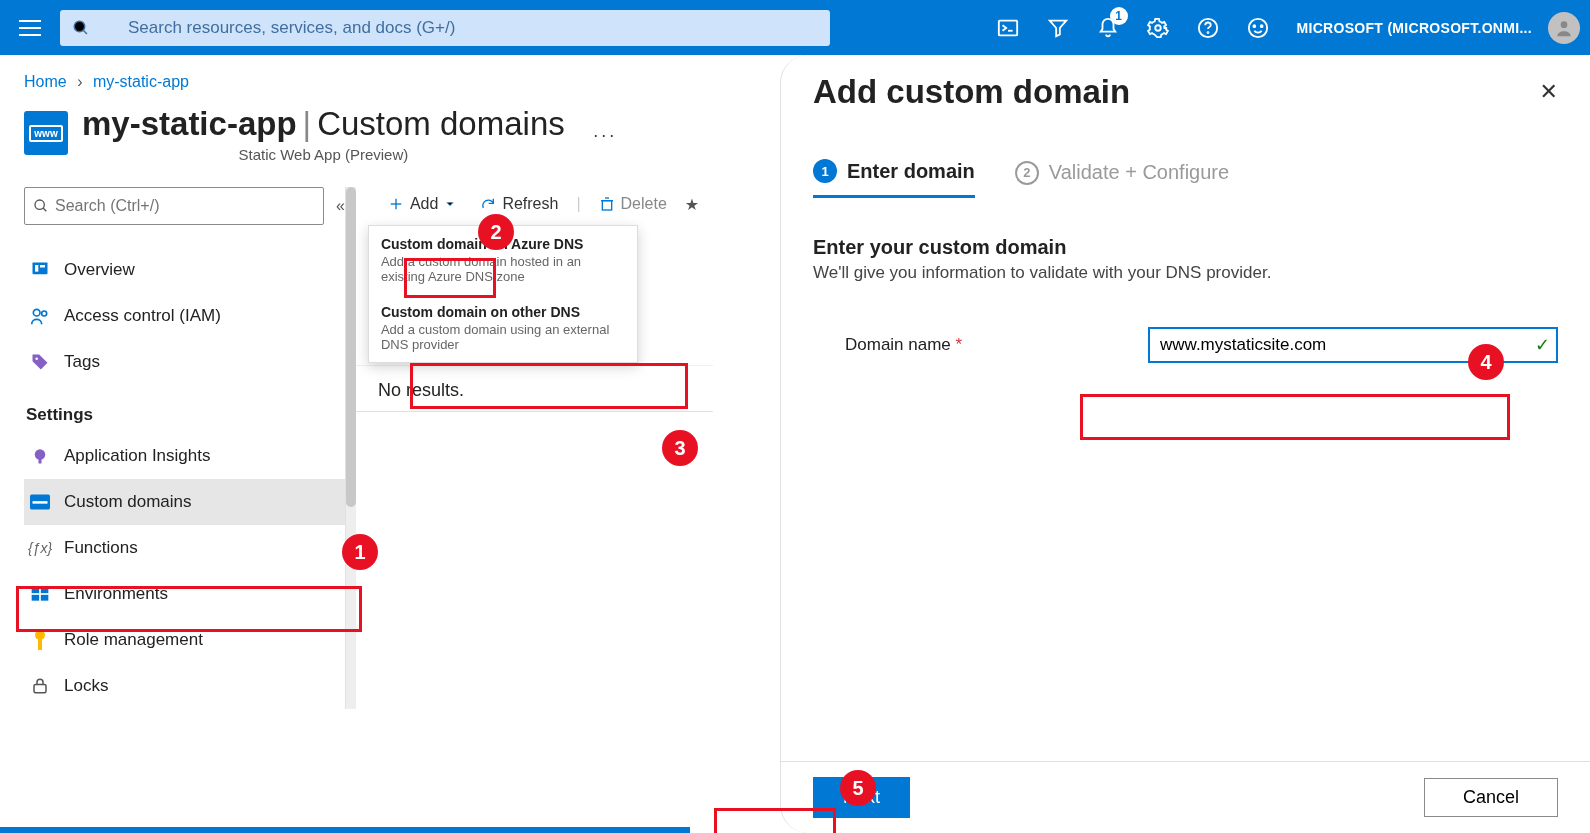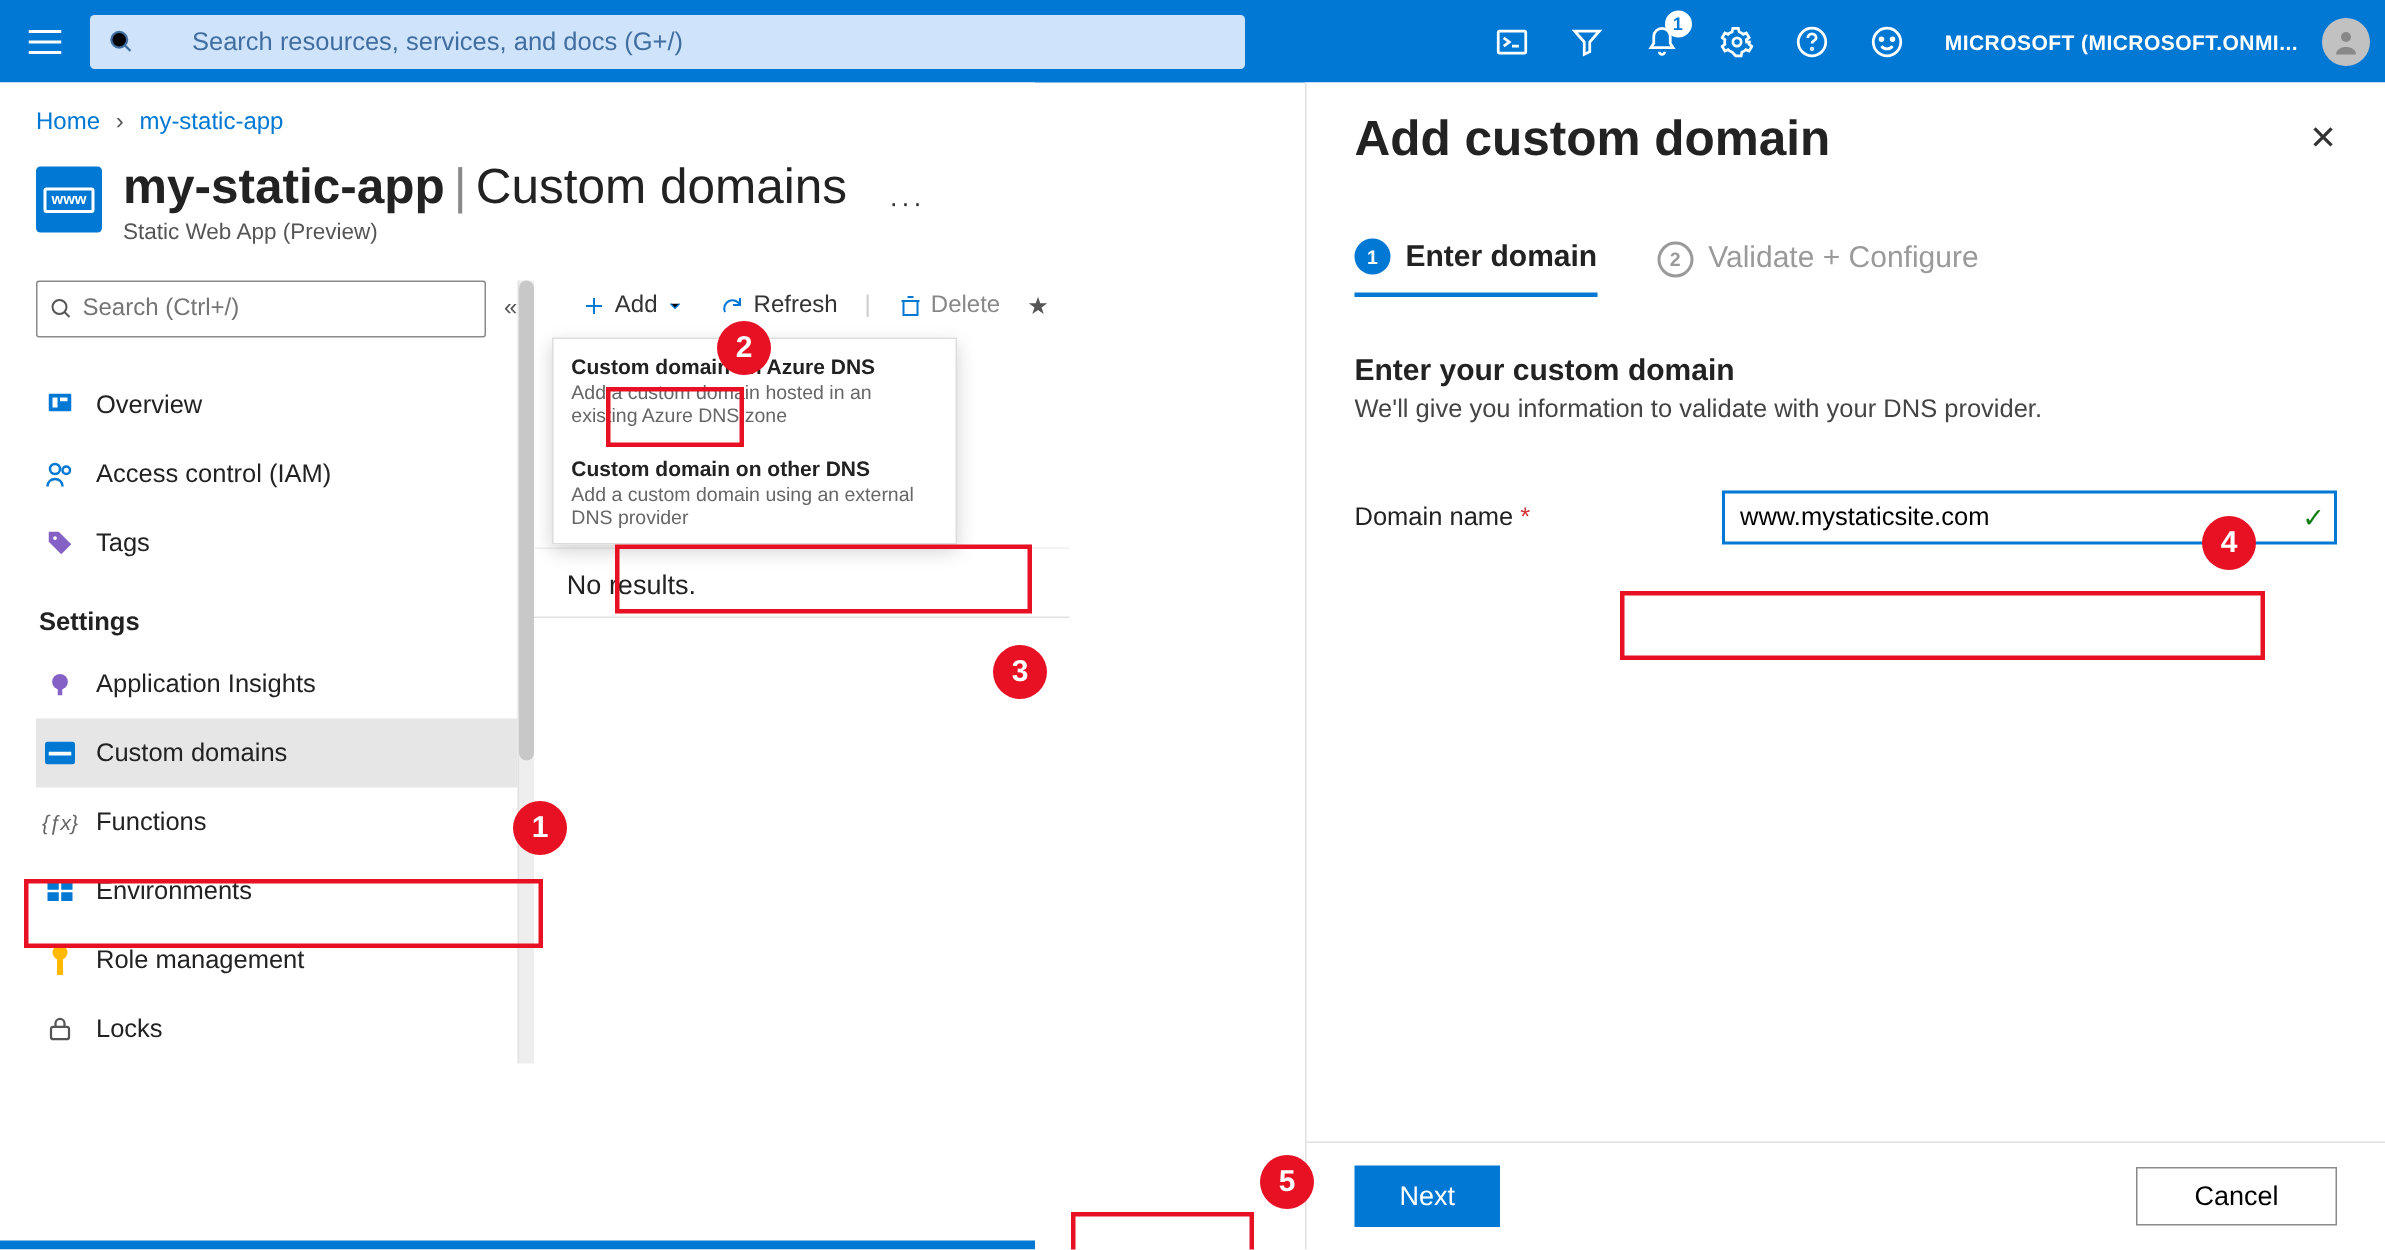--- a/index.html
+++ b/index.html
@@ -23,21 +23,21 @@
   
   .content { position:absolute; top:55px; left:0; width:690px; bottom:0; background:#fff; padding:18px 24px 0 24px; }
   .breadcrumb { font-size:16px; color:#0078d4; margin-bottom:14px;}
   .breadcrumb span.sep{ color:#555; margin:0 6px;}
   .breadcrumb a{ color:#0078d4; text-decoration:none;}
   .page-head{ display:flex; align-items:flex-start; gap:14px; }
   .res-icon{ width:44px; height:44px; background:#0078d4; border-radius:3px; display:flex; align-items:center; justify-content:center; margin-top:6px;}
   .res-icon .www{ color:#fff; font-size:10px; font-weight:600; background:#0078d4; border:2px solid #fff; border-radius:2px; padding:1px 3px;}
   .page-title{ font-size:33px; font-weight:600; color:#222;}
   .page-title .sep{ font-weight:300; color:#888; margin:0 6px;}
-  .page-subtitle{ color:#555; font-size:15px; margin-top:3px;}
+  .page-subtitle{ color:#555; font-size:15px; margin-top:3px;text-align:center;}
   .more-h{ margin-left:14px; margin-top:20px; font-size:18px; color:#333; letter-spacing:2px;}
 
   
   .row{ display:flex; margin-top:24px;}
   .sidebar{ width:340px; }
   .side-search{ border:1px solid #8a8a8a; border-radius:2px; height:38px; width:300px; display:flex; align-items:center; padding:0 8px; gap:6px;}
   .side-search input{ border:none; outline:none; flex:1; font-size:16px;}
   .collapse-ico{ margin-left:12px; color:#555; font-size:16px; display:inline-flex; align-items:center; justify-content:center;}
   .nav{ margin-top:22px;}
   .nav-item{ display:flex; align-items:center; gap:12px; height:46px; padding:0 6px 0 4px; font-size:17px; color:#222; cursor:pointer;}
@@ -55,36 +55,36 @@
   .tb-sep{ color:#ccc; margin:0 4px;}
   .no-results{ padding:14px 0 10px 22px; font-size:18px; color:#222; border-top:1px solid #f0f0f0; border-bottom:1px solid #e1e1e1;}
 
   
   .dropdown{ position:absolute; left:22px; top:38px; width:270px; background:#fff; box-shadow:0 4px 12px rgba(0,0,0,.18); border:1px solid #ddd; z-index:5;}
   .dd-item{ padding:10px 12px; cursor:pointer;}
   .dd-title{ font-size:14px; font-weight:600; color:#222;}
   .dd-desc{ font-size:13px; color:#666; margin-top:2px;}
 
   
-  .panel{ position:absolute; top:55px; right:0; width:720px; bottom:0; background:#fff; border-left:1px solid #e0e0e0;}
+  .panel{ position:absolute; top:55px; right:0; width:810px; bottom:0; background:#fff; border-left:1px solid #e0e0e0;border-radius:28px;}
   .panel-head{ display:flex; justify-content:space-between; align-items:center; padding:18px 32px 0 32px;}
   .panel-title{ font-size:33px; font-weight:600; color:#222;}
   .close-x{ font-size:22px; cursor:pointer; color:#333;}
   .steps{ display:flex; gap:40px; padding:48px 32px 0 32px; border-bottom:none;}
   .step{ display:flex; align-items:center; gap:10px; font-size:20px; padding-bottom:12px;}
   .step.active{ color:#222; font-weight:600; border-bottom:3px solid #0078d4;}
   .step.inactive{ color:#9a9a9a;}
   .step-badge{ width:24px; height:24px; border-radius:50%; display:flex; align-items:center; justify-content:center; font-size:13px; font-weight:600;}
   .step.active .step-badge{ background:#0078d4; color:#fff;}
   .step.inactive .step-badge{ border:2px solid #9a9a9a; color:#9a9a9a;}
   .panel-body{ padding:38px 32px 0 32px;}
   .field-title{ font-size:20px; font-weight:600; color:#222; margin-bottom:4px;}
   .field-help{ font-size:17px; color:#444;}
   .field-row{ display:flex; align-items:center; margin-top:44px; gap:20px;}
-  .field-label{ font-size:17px; color:#222; width:340px;}
+  .field-label{ font-size:17px; color:#222; width:340px;margin-left:32px;}
   .req{ color:#d13438;}
   .field-input-wrap{ position:relative; }
   .field-input{ width:410px; height:36px; border:2px solid #0078d4; padding:0 34px 0 10px; font-size:17px; outline:none;}
   .check{ position:absolute; right:8px; top:50%; transform:translateY(-50%); color:#107c10; font-size:18px;}
   .panel-footer{ position:absolute; bottom:0; left:0; right:0; height:72px; border-top:1px solid #e0e0e0; display:flex; align-items:center; justify-content:space-between; padding:0 32px;}
   .btn-primary{ background:#0078d4; color:#fff; border:none; font-size:18px; padding:10px 30px; cursor:pointer;}
   .btn-secondary{ background:#fff; border:1px solid #8a8a8a; font-size:18px; padding:8px 38px; cursor:pointer;}
 
   
   .redbox{ position:absolute; border:3px solid #e81123; pointer-events:none; z-index:20;}

